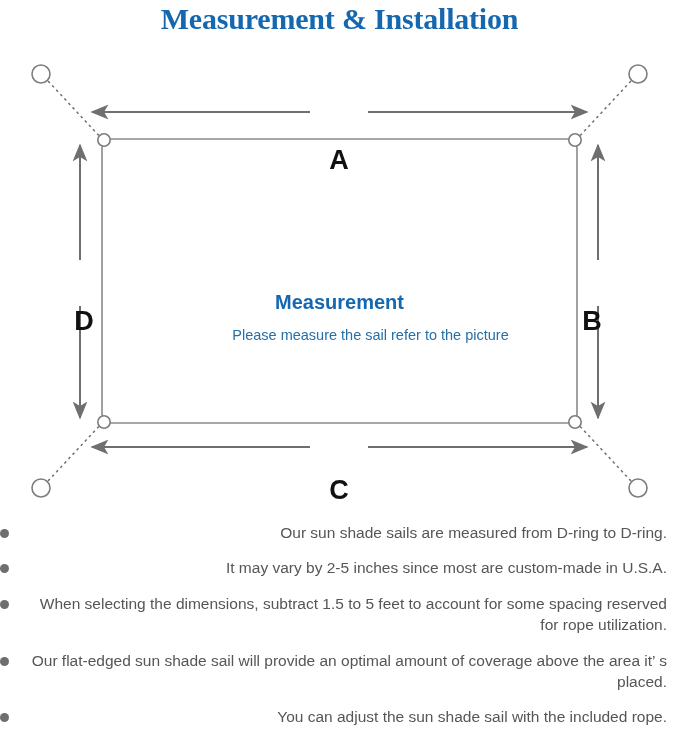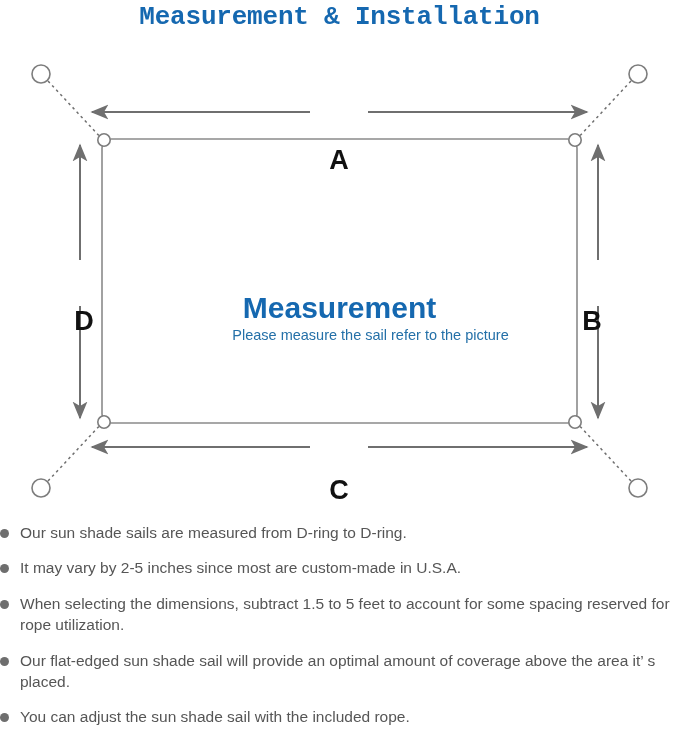--- a/index.html
+++ b/index.html
@@ -19,43 +19,43 @@
     width: 679px;
     height: 739px;
     background: #ffffff;
   }
   .title {
     position: absolute;
     top: 2px;
     left: 0;
     width: 679px;
     text-align: center;
-    font-size: 26px;
+    font-size: 30px;
     font-weight: bold;
     color: #1568b0;
     letter-spacing: -0.2px;
-    font-family: Liberation Mono, monospace;
+    font-family: Liberation Serif, serif;
   }
   .diagram {
     position: absolute;
     top: 48px;
     left: 0;
     width: 679px;
     height: 465px;
   }
   .center-label {
     position: absolute;
     left: 0;
     width: 679px;
     text-align: center;
     pointer-events: none;
   }
   .center-title {
     top: 243px;
-    font-size: 30px;
+    font-size: 20px;
     font-weight: bold;
     color: #1568b0;
   }
   .center-sub {
     top: 279px;
     font-size: 14.5px;
     color: #2470a8;
     padding-left: 31px;
   }
   .dim-label {
@@ -75,22 +75,23 @@
     position: absolute;
     top: 522px;
     left: 0;
     width: 679px;
     padding: 0;
   }
   .note {
     position: relative;
     display: flex;
     align-items: flex-start;
-    margin: 0 0 14px 0;
+    margin: 0 8px 14px 0;
     padding-left: 0;
+    text-align: right;
   }
   .note-bullet {
     flex: 0 0 auto;
     width: 9px;
     height: 9px;
     border-radius: 50%;
     background: #6e6e6e;
     margin-top: 7px;
     margin-right: 11px;
   }

